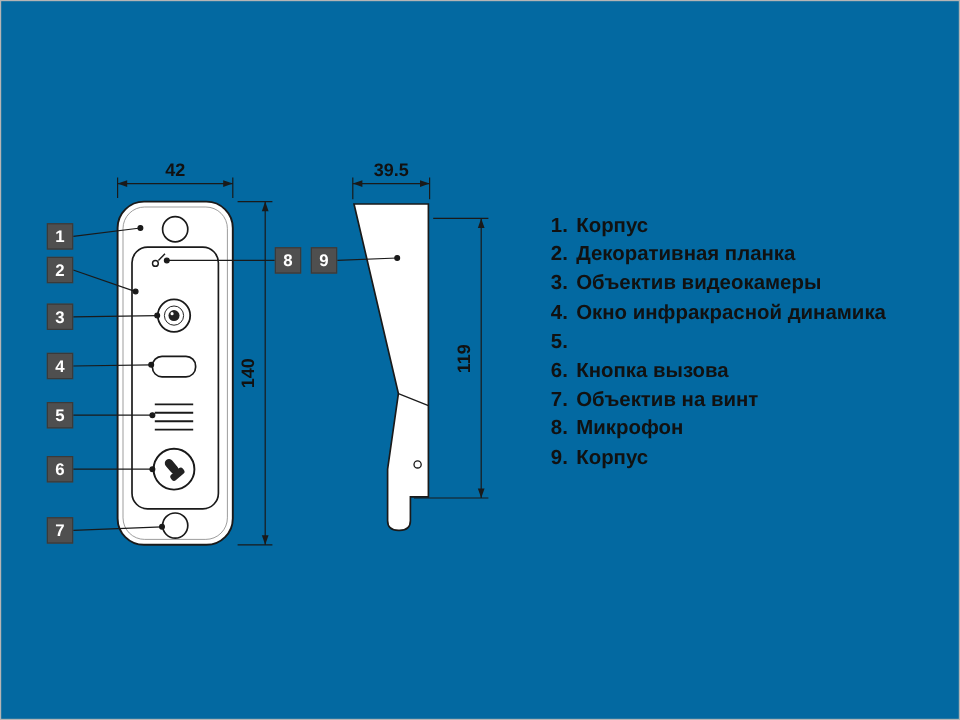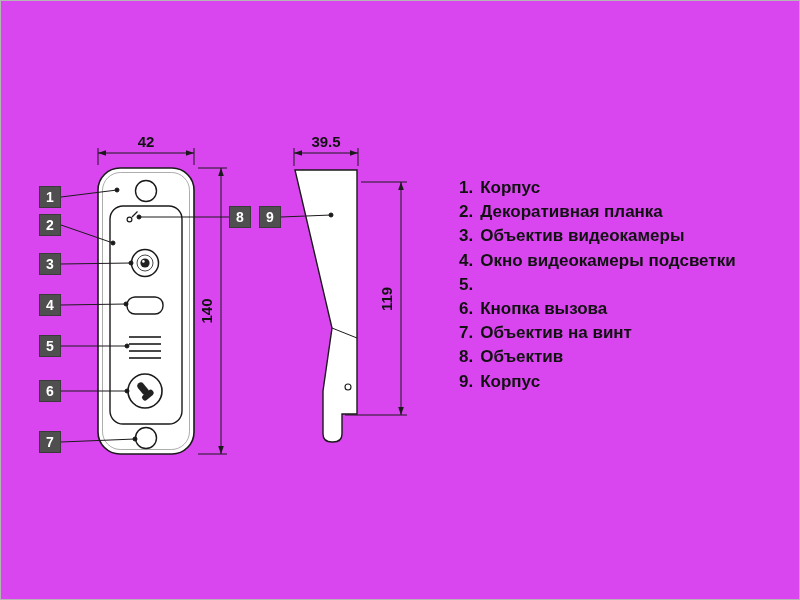--- a/index.html
+++ b/index.html
@@ -1,17 +1,17 @@
 <!DOCTYPE html>
 <html><head>
 <meta charset="utf-8">
 <style>
   html,body{margin:0;padding:0;background:#e9e9e9;}
   .canvas{
-    position:relative;width:800px;height:600px;background:#d946ef;
+    position:relative;width:800px;height:600px;background:#0369a1;
     border:1px solid #b5b5b5;box-sizing:border-box;overflow:hidden;
     font-family:"Liberation Sans",sans-serif;
   }
   svg{position:absolute;left:0;top:0;}
   svg text{
     font-family:"Liberation Sans",sans-serif;
     font-weight:bold;font-size:15px;fill:#111;
   }
   .badge{
     position:absolute;width:22px;height:22px;
@@ -173,36 +173,36 @@
     <div class="legend-row">
       <span class="legend-num">2.</span>
       <span>Декоративная планка</span>
     </div>
     <div class="legend-row">
       <span class="legend-num">3.</span>
       <span>Объектив видеокамеры</span>
     </div>
     <div class="legend-row">
       <span class="legend-num">4.</span>
-      <span>Окно видеокамеры подсветки</span>
+      <span>Окно инфракрасной динамика</span>
     </div>
     <div class="legend-row">
       <span class="legend-num">5.</span>
     </div>
     <div class="legend-row">
       <span class="legend-num">6.</span>
       <span>Кнопка вызова</span>
     </div>
     <div class="legend-row">
       <span class="legend-num">7.</span>
       <span>Объектив на винт</span>
     </div>
     <div class="legend-row">
       <span class="legend-num">8.</span>
-      <span>Объектив</span>
+      <span>Микрофон</span>
     </div>
     <div class="legend-row">
       <span class="legend-num">9.</span>
       <span>Корпус</span>
     </div>
   </div>
 
 </div>
 
 </body></html>

